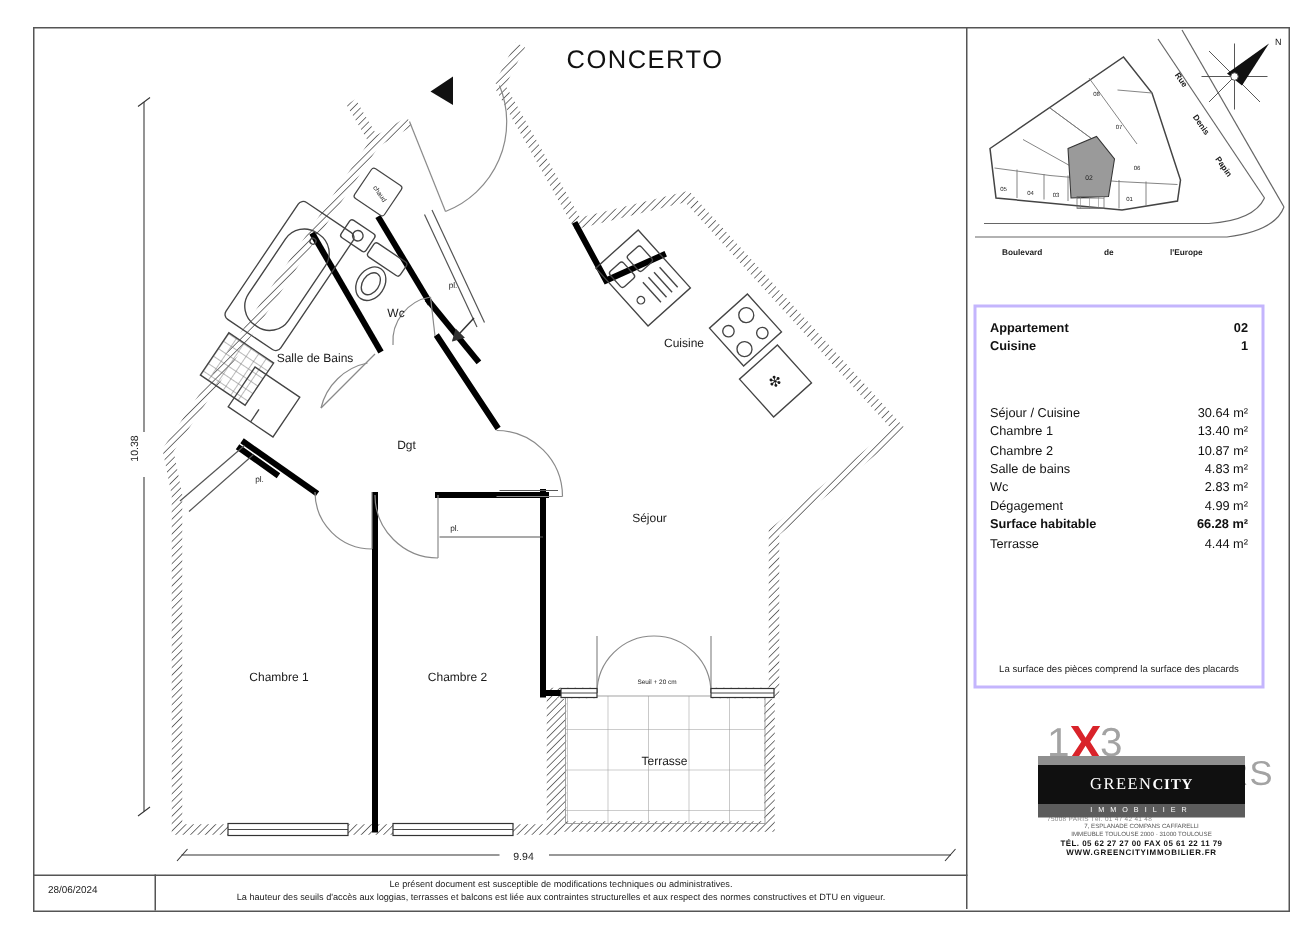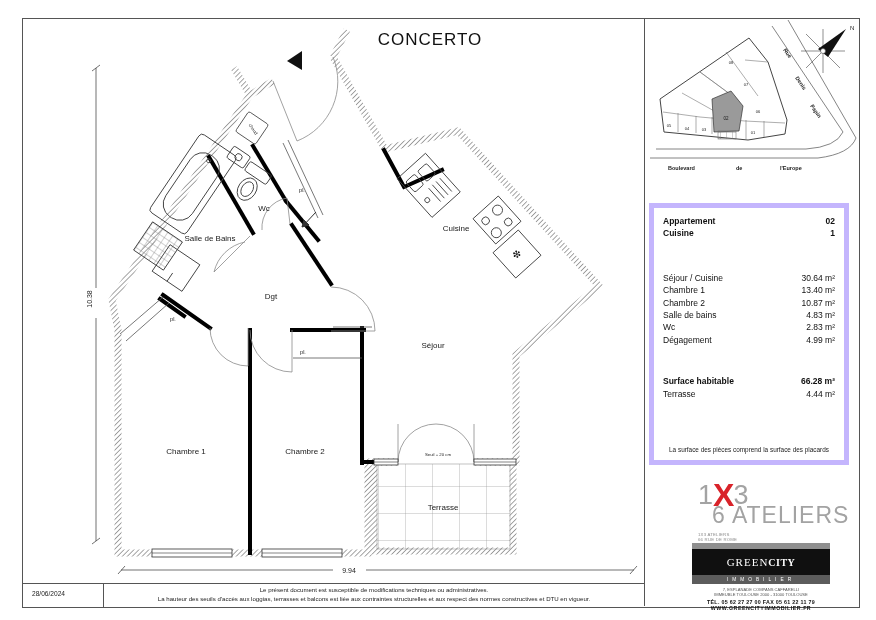--- a/index.html
+++ b/index.html
@@ -7,35 +7,35 @@
         font-family:"Liberation Sans",sans-serif;color:#111;}
   .abs{position:absolute;}
   
   #frame{left:22px;top:18px;width:836px;height:588px;border:1px solid #555;}
   #vdivider{left:644px;top:18px;width:0;height:588px;border-left:1px solid #555;}
   #footline{left:22px;top:583px;width:623px;height:0;border-top:1px solid #555;}
   #datecell{left:103px;top:583px;width:0;height:24px;border-left:1px solid #555;}
   
   #title{left:300px;top:30px;width:260px;text-align:center;font-size:17px;font-weight:normal;letter-spacing:1px;}
   
-  #infobox{left:649px;top:203px;width:190px;height:252px;border:5px solid #c4b5fd;font-size:8.5px;}
+  #infobox{left:649px;top:203px;width:190px;height:252px;border:2px solid #c4b5fd;font-size:8.5px;}
   .irow{display:flex;justify-content:space-between;padding:0 9px;line-height:12.4px;}
   .irow.b{font-weight:bold;}
   #hdrrows{margin-top:7px;}
   #arearows{margin-top:32px;}
-  #totrows{margin-top:29px;}
+  #totrows{}
   #boxnote{position:absolute;bottom:7px;left:0;width:100%;text-align:center;font-size:6.4px;color:#222;}
   
   #ateliers{left:698px;top:479px;color:#a3a3a3;line-height:1;}
   #at-l1{font-size:27px;letter-spacing:0px;}
   #at-l1 .x{color:#d9232a;font-weight:bold;font-size:32px;vertical-align:-2px;letter-spacing:-1px;}
   #at-l2{font-size:23px;margin:-7px 0 0 14px;letter-spacing:1px;}
   #at-addr{margin-top:5px;font-size:4.3px;line-height:5.3px;color:#8a8a8a;letter-spacing:.2px;}
   
-  #gc{left:692px;top:543px;width:138px;text-align:center;}
+  #gc{left:692px;top:504px;width:138px;text-align:center;}
   #gc-top{height:6px;background:#8f8f8f;}
   #gc-black{height:26px;background:#101010;color:#fff;font-family:"Liberation Serif",serif;
             display:flex;align-items:center;justify-content:center;}
   #gc-black .g1{font-size:11px;letter-spacing:1px;}
   #gc-black .g2{font-size:10px;letter-spacing:.5px;font-weight:bold;}
   #gc-sub{height:9px;background:#5c5c5c;color:#fff;font-size:4.8px;letter-spacing:4px;line-height:9px;}
   #gc-addr{margin-top:3px;font-size:4.1px;line-height:5px;color:#555;}
   #gc-tel{margin-top:2px;font-size:5.3px;font-weight:bold;color:#111;letter-spacing:.3px;}
   #gc-web{font-size:5.3px;font-weight:bold;color:#111;letter-spacing:.5px;}
   

